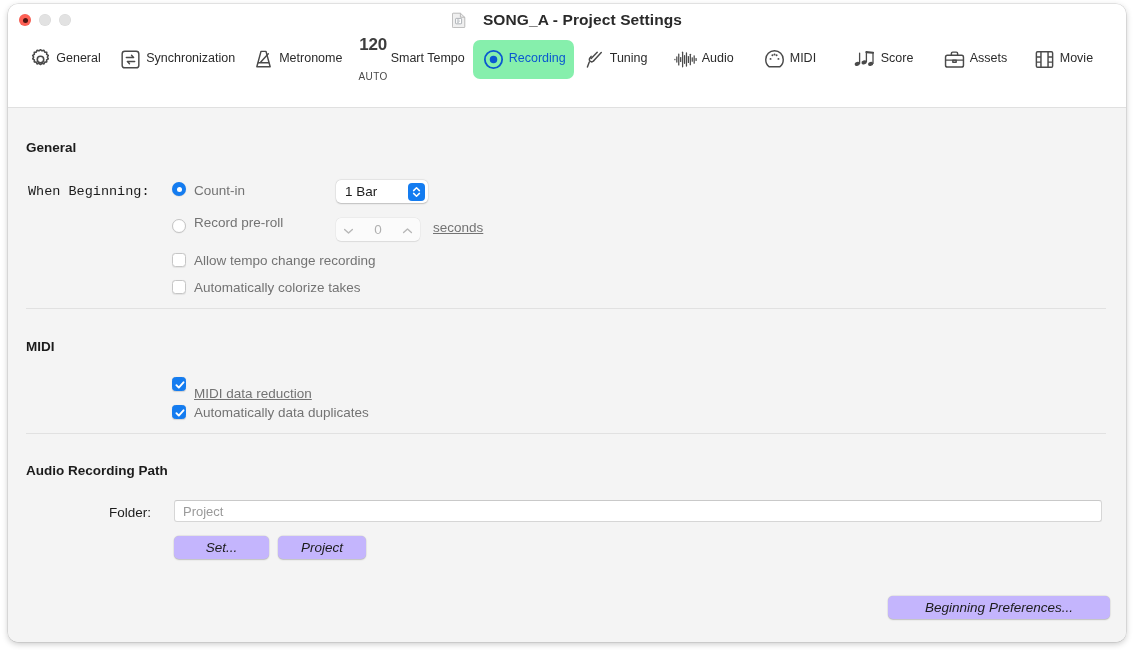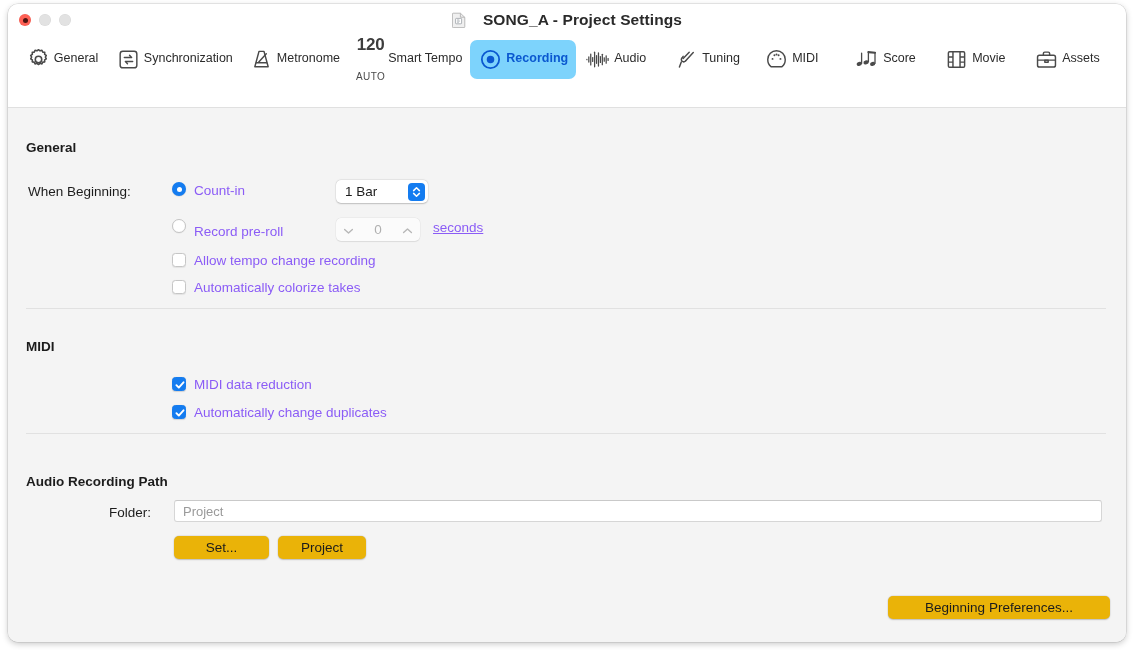--- a/index.html
+++ b/index.html
@@ -125,22 +125,21 @@
     justify-content: center;
     color: #4a4a4a;
   }
   .tab .tlabel {
     font-size: 12.5px;
     color: #2b2b2b;
     white-space: nowrap;
     line-height: 1.1;
   }
   .tab.selected {
-    background: #7dd3fc;
-    font-weight: bold;
+    background: #86efac;
   }
   .tab.selected .ticon { color: #0a58d0; }
   .tab.selected .tlabel { color: #0a58d0; }
   .tempo-num {
     font-size: 17px;
     font-weight: bold;
     color: #3d3d3d;
     line-height: 15px;
     letter-spacing: -0.2px;
   }
@@ -232,21 +231,21 @@
     box-shadow: 0 0.5px 1px rgba(0,0,0,0.14);
   }
   .cbox.on svg {
     position: absolute;
     left: 1px; top: 1px;
   }
 
   .ctl-label {
     position: absolute;
     font-size: 13.5px;
-    color: #8b5cf6;
+    color: #737373;
     white-space: nowrap;
   }
 
   
   .popup {
     position: absolute;
     height: 23px;
     background: #ffffff;
     border-radius: 5px;
     box-shadow: 0 0.5px 1.5px rgba(0,0,0,0.2), 0 0 0 0.5px rgba(0,0,0,0.06);
@@ -307,30 +306,31 @@
   }
   .textfield .ph {
     font-size: 13px;
     color: #9a9a9a;
   }
 
   
   .btn {
     position: absolute;
     height: 23px;
-    background: #eab308;
+    background: #c4b5fd;
     border-radius: 5px;
     box-shadow: 0 0.5px 1.5px rgba(0,0,0,0.2), 0 0 0 0.5px rgba(0,0,0,0.06);
     display: flex;
     align-items: center;
     justify-content: center;
     font-size: 13.5px;
     color: #1c1c1c;
     box-sizing: border-box;
     white-space: nowrap;
+    font-style: italic;
   }
 </style>
 </head>
 <body>
 
 <div class="window">
 
   <div class="titlebar">
     <div class="traffic">
       <div class="light close"></div>
@@ -390,20 +390,32 @@
     </div>
 
     <div class="tab selected">
       <div class="ticon">
         <svg width="25" height="25" viewBox="0 0 24 24" fill="none" stroke="currentColor" stroke-width="1.7">
           <circle cx="12" cy="12" r="8.3"></circle>
           <circle cx="12" cy="12" r="3.6" fill="currentColor" stroke="none"></circle>
         </svg>
       </div>
       <div class="tlabel">Recording</div>
+    </div>
+
+    <div class="tab">
+      <div class="ticon">
+        <svg width="25" height="25" viewBox="0 0 24 24" fill="none" stroke="currentColor" stroke-width="1.4">
+          <path d="M18.5 5.3 L11.2 13.2" stroke-linecap="round"></path>
+          <path d="M14.6 5.0 L8.8 11.0" stroke-linecap="round"></path>
+          <path d="M11.2 13.2 c-1.1 1.2 -2.4 1.3 -3.4 .5 -1.0-.8 -1.1-2.3 .1-3.5 l.9-1.2" stroke-linecap="round"></path>
+          <path d="M7.0 14.4 L5.2 19.2" stroke-linecap="round"></path>
+        </svg>
+      </div>
+      <div class="tlabel">Tuning</div>
     </div>
 
     <div class="tab">
       <div class="ticon">
         <svg width="27" height="25" viewBox="0 0 28 24" fill="none" stroke="currentColor" stroke-width="1.3" stroke-linecap="round">
           <path d="M3 12 v0.2"></path>
           <path d="M5 9.4 v5.2"></path>
           <path d="M7 6.4 v11.2"></path>
           <path d="M9 10 v4"></path>
           <path d="M11 4.4 v15.2"></path>
@@ -415,32 +427,20 @@
           <path d="M23 8.2 v7.6"></path>
           <path d="M25 11 v2"></path>
         </svg>
       </div>
       <div class="tlabel">Audio</div>
     </div>
 
     <div class="tab">
       <div class="ticon">
         <svg width="25" height="25" viewBox="0 0 24 24" fill="none" stroke="currentColor" stroke-width="1.4">
-          <path d="M18.5 5.3 L11.2 13.2" stroke-linecap="round"></path>
-          <path d="M14.6 5.0 L8.8 11.0" stroke-linecap="round"></path>
-          <path d="M11.2 13.2 c-1.1 1.2 -2.4 1.3 -3.4 .5 -1.0-.8 -1.1-2.3 .1-3.5 l.9-1.2" stroke-linecap="round"></path>
-          <path d="M7.0 14.4 L5.2 19.2" stroke-linecap="round"></path>
-        </svg>
-      </div>
-      <div class="tlabel">Tuning</div>
-    </div>
-
-    <div class="tab">
-      <div class="ticon">
-        <svg width="25" height="25" viewBox="0 0 24 24" fill="none" stroke="currentColor" stroke-width="1.4">
           <path d="M12 3.6 a8.4 8.4 0 0 1 8.4 8.4 c0 3.2 -1.4 5.6 -3.1 6.9 H6.7 C5 17.6 3.6 15.2 3.6 12 A8.4 8.4 0 0 1 12 3.6 z" stroke-linejoin="round"></path>
           <circle cx="8.2" cy="11.4" r="0.95" fill="currentColor" stroke="none"></circle>
           <circle cx="15.8" cy="11.4" r="0.95" fill="currentColor" stroke="none"></circle>
           <circle cx="10.0" cy="7.9" r="0.95" fill="currentColor" stroke="none"></circle>
           <circle cx="14.0" cy="7.9" r="0.95" fill="currentColor" stroke="none"></circle>
           <circle cx="12" cy="7.1" r="0.95" fill="currentColor" stroke="none"></circle>
         </svg>
       </div>
       <div class="tlabel">MIDI</div>
     </div>
@@ -456,63 +456,63 @@
           <path d="M21.0 15.9 V5.2" stroke-linecap="round"></path>
           <path d="M14.4 4.6 L21.0 5.2" stroke-linecap="round" stroke-width="2.1"></path>
         </svg>
       </div>
       <div class="tlabel">Score</div>
     </div>
 
     <div class="tab">
       <div class="ticon">
         <svg width="25" height="25" viewBox="0 0 24 24" fill="none" stroke="currentColor" stroke-width="1.4">
-          <rect x="4.2" y="4.6" width="15.6" height="14.8" rx="1.2"></rect>
-          <path d="M8.6 4.6 V19.4 M15.4 4.6 V19.4"></path>
-          <path d="M4.2 9.5 H8.6 M4.2 14.5 H8.6 M15.4 9.5 H19.8 M15.4 14.5 H19.8"></path>
-        </svg>
-      </div>
-      <div class="tlabel">Movie</div>
-    </div>
-
-    <div class="tab">
-      <div class="ticon">
-        <svg width="25" height="25" viewBox="0 0 24 24" fill="none" stroke="currentColor" stroke-width="1.4">
           <rect x="3.4" y="8.0" width="17.2" height="11.2" rx="1.8"></rect>
           <path d="M9.0 8.0 V6.2 a1.3 1.3 0 0 1 1.3 -1.3 h3.4 a1.3 1.3 0 0 1 1.3 1.3 V8.0" stroke-linejoin="round"></path>
           <path d="M3.4 12.6 H20.6"></path>
           <path d="M10.4 12.6 h3.2 v2.0 h-3.2 z" stroke-linejoin="round"></path>
         </svg>
       </div>
       <div class="tlabel">Assets</div>
     </div>
 
+    <div class="tab">
+      <div class="ticon">
+        <svg width="25" height="25" viewBox="0 0 24 24" fill="none" stroke="currentColor" stroke-width="1.4">
+          <rect x="4.2" y="4.6" width="15.6" height="14.8" rx="1.2"></rect>
+          <path d="M8.6 4.6 V19.4 M15.4 4.6 V19.4"></path>
+          <path d="M4.2 9.5 H8.6 M4.2 14.5 H8.6 M15.4 9.5 H19.8 M15.4 14.5 H19.8"></path>
+        </svg>
+      </div>
+      <div class="tlabel">Movie</div>
+    </div>
+
   </div>
 
   <div class="content">
 
     <div class="section-title" style="left:18px; top:32px;">General</div>
 
-    <div class="row-label" style="left:20px; top:76px;">When Beginning:</div>
+    <div class="row-label" style="left:20px; top:76px;font-family:Liberation Mono, monospace;">When Beginning:</div>
 
     <div class="radio on" style="left:164px; top:74px;"></div>
     <div class="ctl-label" style="left:186px; top:75px;">Count-in</div>
 
     <div class="popup" style="left:328px; top:72px; width:92px;">
       <span class="pv">1 Bar</span>
       <span class="chev">
         <svg width="9" height="12" viewBox="0 0 9 12" fill="none" stroke="#ffffff" stroke-width="1.5" stroke-linecap="round" stroke-linejoin="round">
           <path d="M1.6 4.6 L4.5 1.8 L7.4 4.6"></path>
           <path d="M1.6 7.4 L4.5 10.2 L7.4 7.4"></path>
         </svg>
       </span>
     </div>
 
     <div class="radio off" style="left:164px; top:111px;"></div>
-    <div class="ctl-label" style="left:186px; top:116px;">Record pre-roll</div>
+    <div class="ctl-label" style="left:186px; top:107px;">Record pre-roll</div>
 
     <div class="stepper" style="left:328px; top:110px; width:84px;">
       <span>
         <svg width="11" height="8" viewBox="0 0 11 8" fill="none" stroke="#b8b8b8" stroke-width="1.4" stroke-linecap="round" stroke-linejoin="round">
           <path d="M1.6 2.4 L5.5 6.0 L9.4 2.4"></path>
         </svg>
       </span>
       <span class="sval">0</span>
       <span>
         <svg width="11" height="8" viewBox="0 0 11 8" fill="none" stroke="#b8b8b8" stroke-width="1.4" stroke-linecap="round" stroke-linejoin="round">
@@ -530,32 +530,32 @@
 
     <div class="hr" style="top:200px;"></div>
 
     <div class="section-title" style="left:18px; top:231px;">MIDI</div>
 
     <div class="cbox on" style="left:164px; top:269px;">
       <svg width="12" height="12" viewBox="0 0 12 12" fill="none" stroke="#ffffff" stroke-width="1.9" stroke-linecap="round" stroke-linejoin="round">
         <path d="M2.4 6.2 L4.8 8.6 L9.5 3.3"></path>
       </svg>
     </div>
-    <div class="ctl-label" style="left:186px; top:269px;">MIDI data reduction</div>
+    <div class="ctl-label" style="left:186px; top:278px;text-decoration:underline;">MIDI data reduction</div>
 
     <div class="cbox on" style="left:164px; top:297px;">
       <svg width="12" height="12" viewBox="0 0 12 12" fill="none" stroke="#ffffff" stroke-width="1.9" stroke-linecap="round" stroke-linejoin="round">
         <path d="M2.4 6.2 L4.8 8.6 L9.5 3.3"></path>
       </svg>
     </div>
-    <div class="ctl-label" style="left:186px; top:297px;">Automatically change duplicates</div>
+    <div class="ctl-label" style="left:186px; top:297px;">Automatically data duplicates</div>
 
     <div class="hr" style="top:325px;"></div>
 
-    <div class="section-title" style="left:18px; top:355px;margin-top:11px;">Audio Recording Path</div>
+    <div class="section-title" style="left:18px; top:355px;">Audio Recording Path</div>
 
     <div class="row-label" style="left:101px; top:397px;">Folder:</div>
 
     <div class="textfield" style="left:166px; top:392px; width:928px;">
       <span class="ph">Project</span>
     </div>
 
     <div class="btn" style="left:166px; top:428px; width:95px;">Set...</div>
     <div class="btn" style="left:270px; top:428px; width:88px;">Project</div>
 

